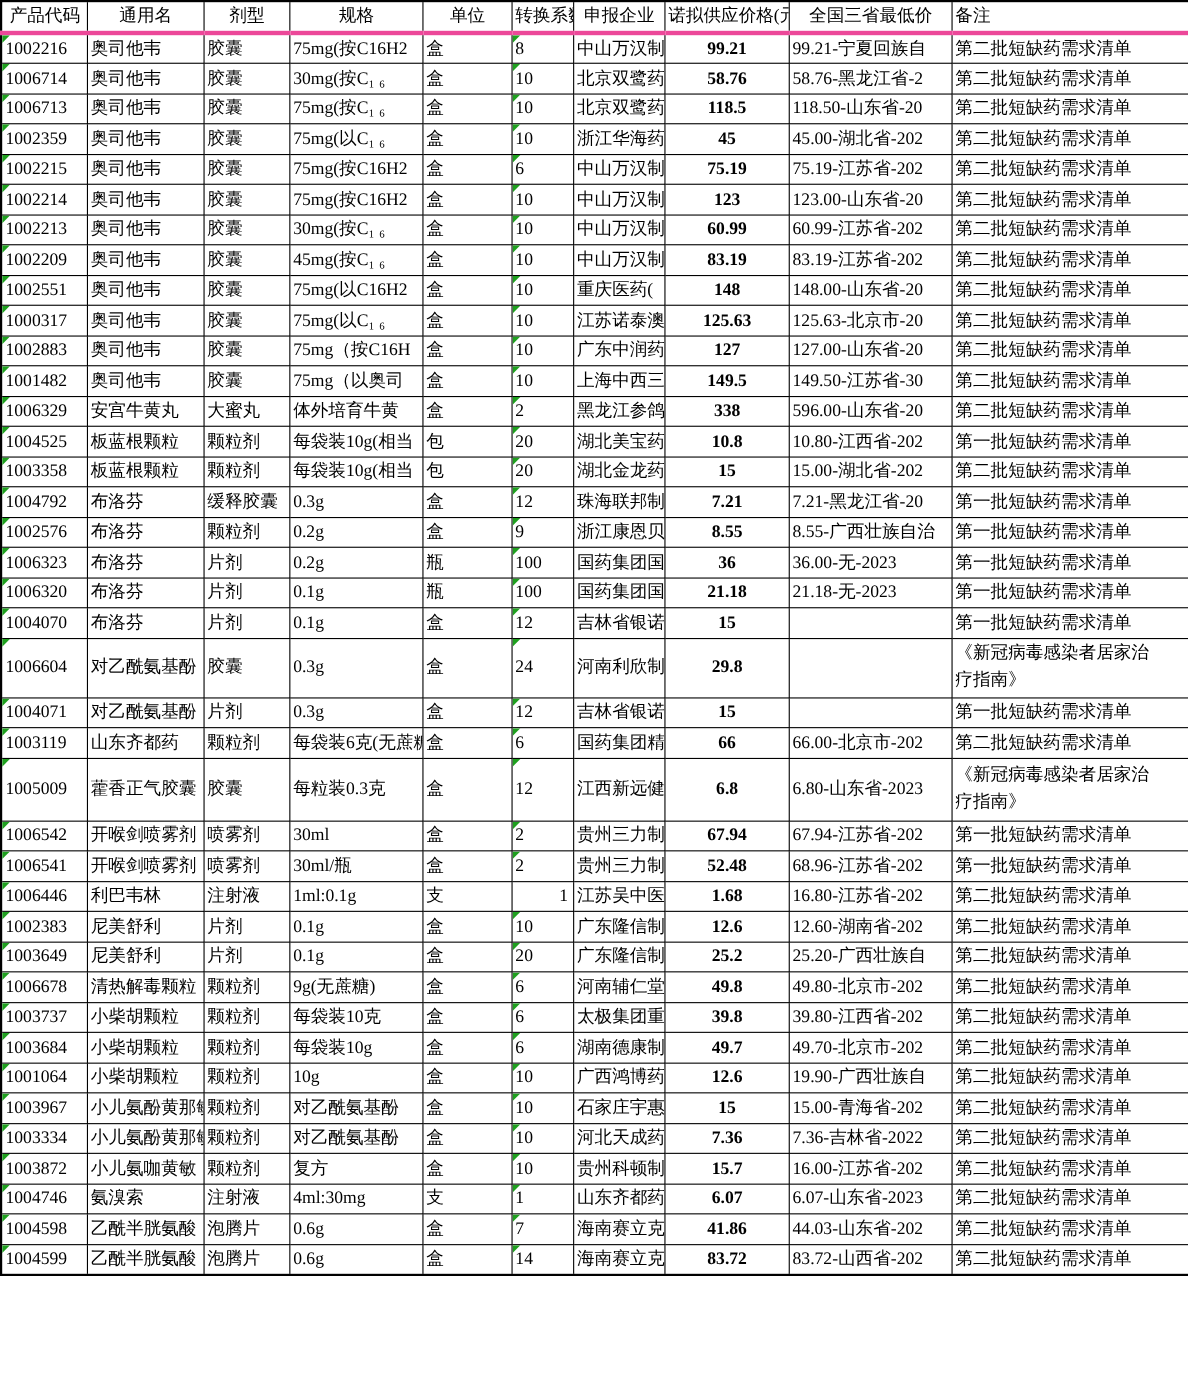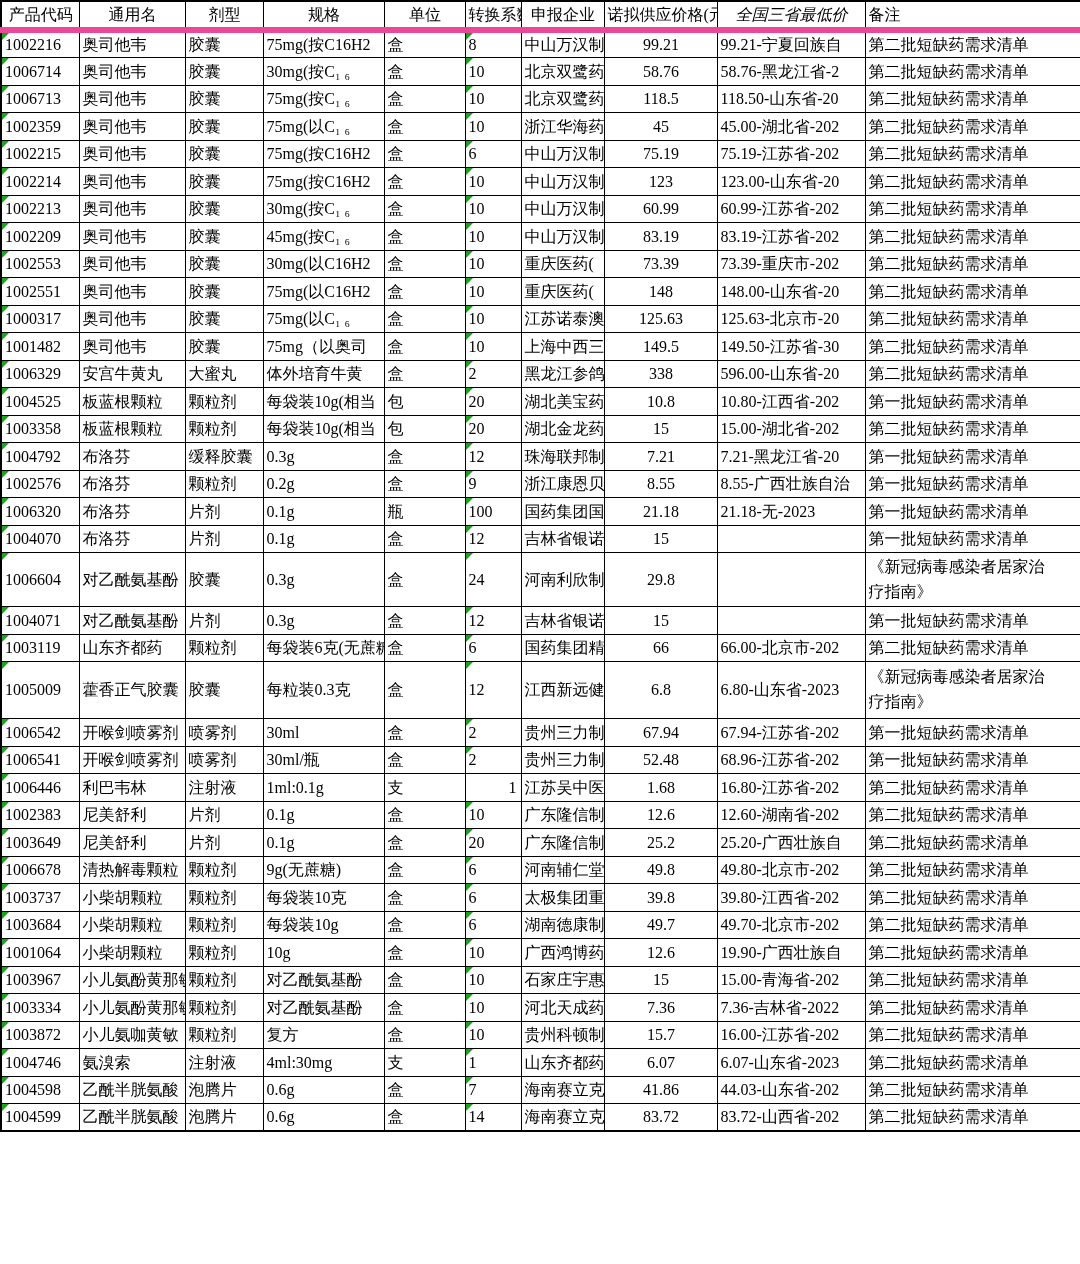--- a/index.html
+++ b/index.html
@@ -2,26 +2,26 @@
 <html><head>
 <meta charset="utf-8">
 <style>
   html,body{margin:0;padding:0;background:#fff;}
   body{font-family:"Liberation Serif","DejaVu Serif","DejaVu Sans",serif;color:#000;}
   .sheet{width:1080px;}
   table{border-collapse:collapse;table-layout:fixed;width:1080px;border:2px solid #000;}
   th,td{border:1px solid #000;overflow:hidden;white-space:nowrap;padding:0 2px 0 3px;
         font-size:16px;font-weight:normal;vertical-align:middle;position:relative;
         height:27.5px;box-sizing:border-box;line-height:1.2;}
-  thead th{border-bottom:6px solid #ec4899;height:29px;text-align:center;}
+  thead th{border-bottom:4px solid #ec4899;height:29px;text-align:center;}
   td.wrap{white-space:pre-line;line-height:1.55;}
   .tri{position:absolute;top:0;left:0;width:0;height:0;
        border-top:7px solid #1fa01f;border-right:7px solid transparent;}
   .al-left{text-align:left;}
-  .al-center{text-align:center;}
+  .al-center{text-align:center;font-weight:bold;}
   .al-right{text-align:right;padding-right:4px;}
 </style>
 </head>
 <body>
 
 <div class="sheet">
   <table>
     <colgroup>
         <col style="width: 78px;">
         <col style="width: 106px;">
@@ -37,21 +37,21 @@
     <thead>
       <tr>
           <th style="text-align: center;">产品代码</th>
           <th style="text-align: center; margin-top: 44px;">通用名</th>
           <th style="text-align: center;">剂型</th>
           <th style="text-align: center;">规格</th>
           <th style="text-align: center;">单位</th>
           <th style="text-align: center;">转换系数</th>
           <th style="text-align: center;">申报企业</th>
           <th style="text-align: center;">诺拟供应价格(元</th>
-          <th style="text-align: center; font-style: italic;">全国三省最低价</th>
+          <th style="text-align: center;">全国三省最低价</th>
           <th style="text-align: left;">备注</th>
         </tr>
     </thead>
     <tbody>
         <tr>
           <td class="al-left">1002216<span class="tri" style="border-top-color: rgb(31, 160, 31);"></span></td>
           <td class="al-left">奥司他韦</td>
           <td class="al-left">胶囊</td>
           <td class="al-left">75mg(按C16H2</td>
           <td class="al-left">盒</td>
@@ -139,32 +139,20 @@
           <td class="al-left">胶囊</td>
           <td class="al-left">45mg(按C₁ ₆</td>
           <td class="al-left">盒</td>
           <td class="al-left">10<span class="tri" style="border-top-color: rgb(31, 160, 31);"></span></td>
           <td class="al-left">中山万汉制</td>
           <td class="al-center">83.19</td>
           <td class="al-left">83.19-江苏省-202</td>
           <td class="al-left">第二批短缺药需求清单</td>
         </tr>
         <tr>
-          <td class="al-left">1002553<span class="tri" style="border-top-color: rgb(31, 160, 31);"></span></td>
-          <td class="al-left">奥司他韦</td>
-          <td class="al-left">胶囊</td>
-          <td class="al-left">30mg(以C16H2</td>
-          <td class="al-left">盒</td>
-          <td class="al-left">10<span class="tri" style="border-top-color: rgb(31, 160, 31);"></span></td>
-          <td class="al-left">重庆医药(</td>
-          <td class="al-center">73.39</td>
-          <td class="al-left">73.39-重庆市-202</td>
-          <td class="al-left">第二批短缺药需求清单</td>
-        </tr>
-        <tr>
           <td class="al-left">1002551<span class="tri" style="border-top-color: rgb(31, 160, 31);"></span></td>
           <td class="al-left">奥司他韦</td>
           <td class="al-left">胶囊</td>
           <td class="al-left">75mg(以C16H2</td>
           <td class="al-left">盒</td>
           <td class="al-left">10<span class="tri" style="border-top-color: rgb(31, 160, 31);"></span></td>
           <td class="al-left">重庆医药(</td>
           <td class="al-center">148</td>
           <td class="al-left">148.00-山东省-20</td>
           <td class="al-left">第二批短缺药需求清单</td>
@@ -172,20 +160,32 @@
         <tr>
           <td class="al-left">1000317<span class="tri" style="border-top-color: rgb(31, 160, 31);"></span></td>
           <td class="al-left">奥司他韦</td>
           <td class="al-left">胶囊</td>
           <td class="al-left">75mg(以C₁ ₆</td>
           <td class="al-left">盒</td>
           <td class="al-left">10<span class="tri" style="border-top-color: rgb(31, 160, 31);"></span></td>
           <td class="al-left">江苏诺泰澳</td>
           <td class="al-center">125.63</td>
           <td class="al-left">125.63-北京市-20</td>
+          <td class="al-left">第二批短缺药需求清单</td>
+        </tr>
+        <tr>
+          <td class="al-left">1002883<span class="tri" style="border-top-color: rgb(31, 160, 31);"></span></td>
+          <td class="al-left">奥司他韦</td>
+          <td class="al-left">胶囊</td>
+          <td class="al-left">75mg（按C16H</td>
+          <td class="al-left">盒</td>
+          <td class="al-left">10<span class="tri" style="border-top-color: rgb(31, 160, 31);"></span></td>
+          <td class="al-left">广东中润药</td>
+          <td class="al-center">127</td>
+          <td class="al-left">127.00-山东省-20</td>
           <td class="al-left">第二批短缺药需求清单</td>
         </tr>
         <tr>
           <td class="al-left">1001482<span class="tri" style="border-top-color: rgb(31, 160, 31);"></span></td>
           <td class="al-left">奥司他韦</td>
           <td class="al-left">胶囊</td>
           <td class="al-left">75mg（以奥司</td>
           <td class="al-left">盒</td>
           <td class="al-left">10<span class="tri" style="border-top-color: rgb(31, 160, 31);"></span></td>
           <td class="al-left">上海中西三</td>
@@ -244,20 +244,32 @@
         <tr>
           <td class="al-left">1002576<span class="tri" style="border-top-color: rgb(31, 160, 31);"></span></td>
           <td class="al-left">布洛芬</td>
           <td class="al-left">颗粒剂</td>
           <td class="al-left">0.2g</td>
           <td class="al-left">盒</td>
           <td class="al-left">9<span class="tri" style="border-top-color: rgb(31, 160, 31);"></span></td>
           <td class="al-left">浙江康恩贝</td>
           <td class="al-center">8.55</td>
           <td class="al-left">8.55-广西壮族自治</td>
+          <td class="al-left">第一批短缺药需求清单</td>
+        </tr>
+        <tr>
+          <td class="al-left">1006323<span class="tri" style="border-top-color: rgb(31, 160, 31);"></span></td>
+          <td class="al-left">布洛芬</td>
+          <td class="al-left">片剂</td>
+          <td class="al-left">0.2g</td>
+          <td class="al-left">瓶</td>
+          <td class="al-left">100<span class="tri" style="border-top-color: rgb(31, 160, 31);"></span></td>
+          <td class="al-left">国药集团国</td>
+          <td class="al-center">36</td>
+          <td class="al-left">36.00-无-2023</td>
           <td class="al-left">第一批短缺药需求清单</td>
         </tr>
         <tr>
           <td class="al-left">1006320<span class="tri" style="border-top-color: rgb(31, 160, 31);"></span></td>
           <td class="al-left">布洛芬</td>
           <td class="al-left">片剂</td>
           <td class="al-left">0.1g</td>
           <td class="al-left">瓶</td>
           <td class="al-left">100<span class="tri" style="border-top-color: rgb(31, 160, 31);"></span></td>
           <td class="al-left">国药集团国</td>

